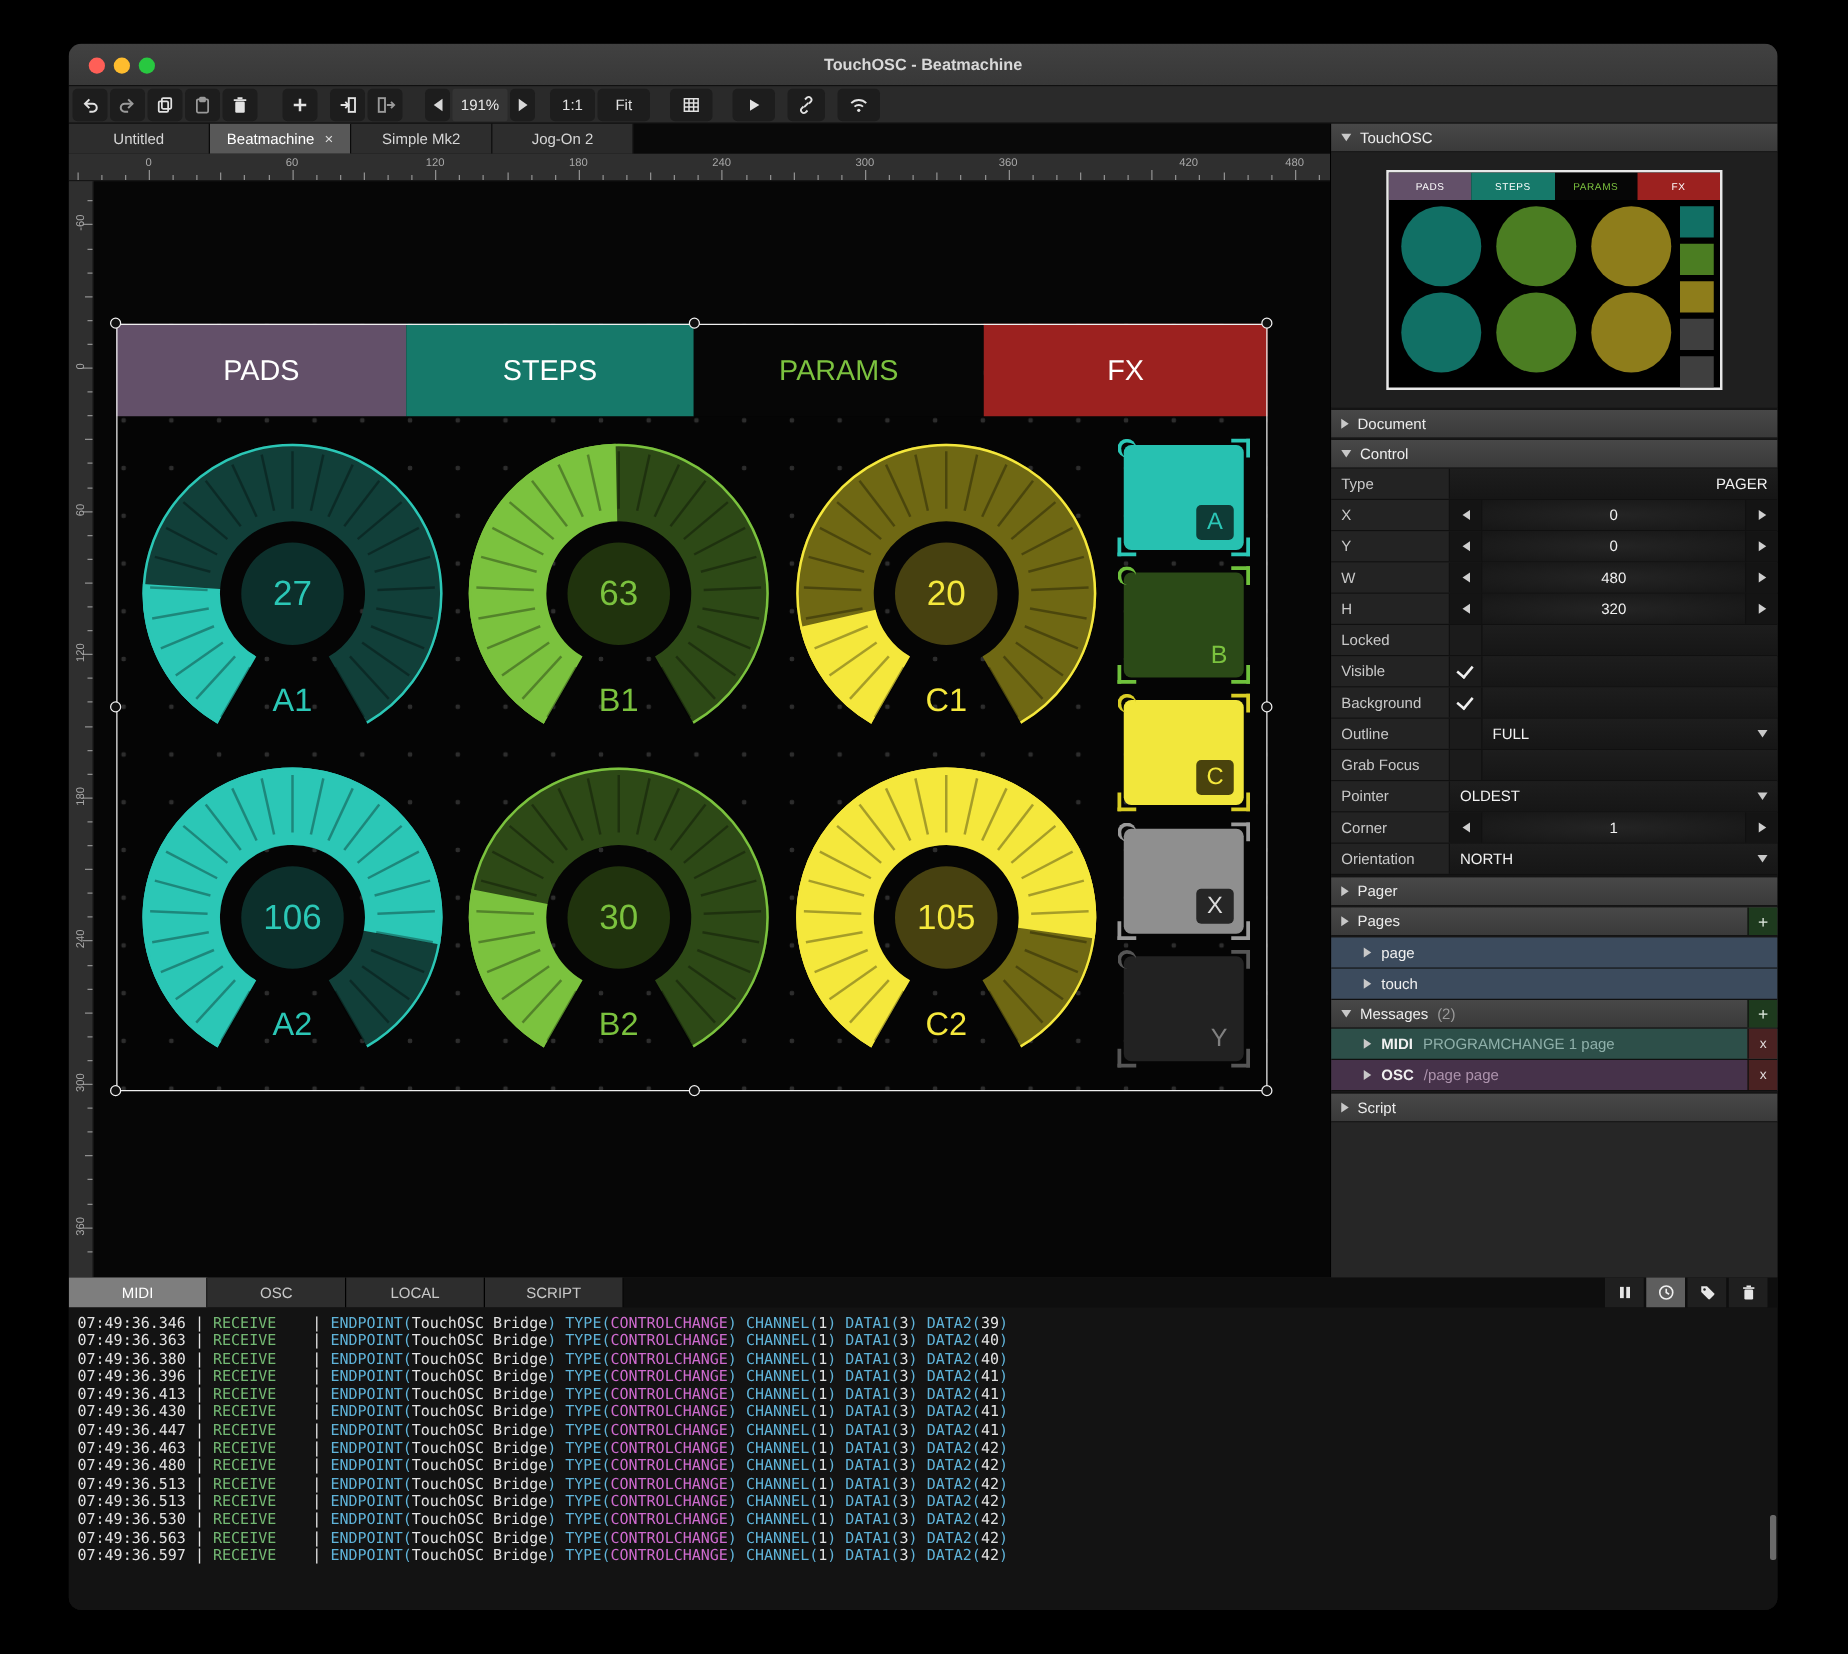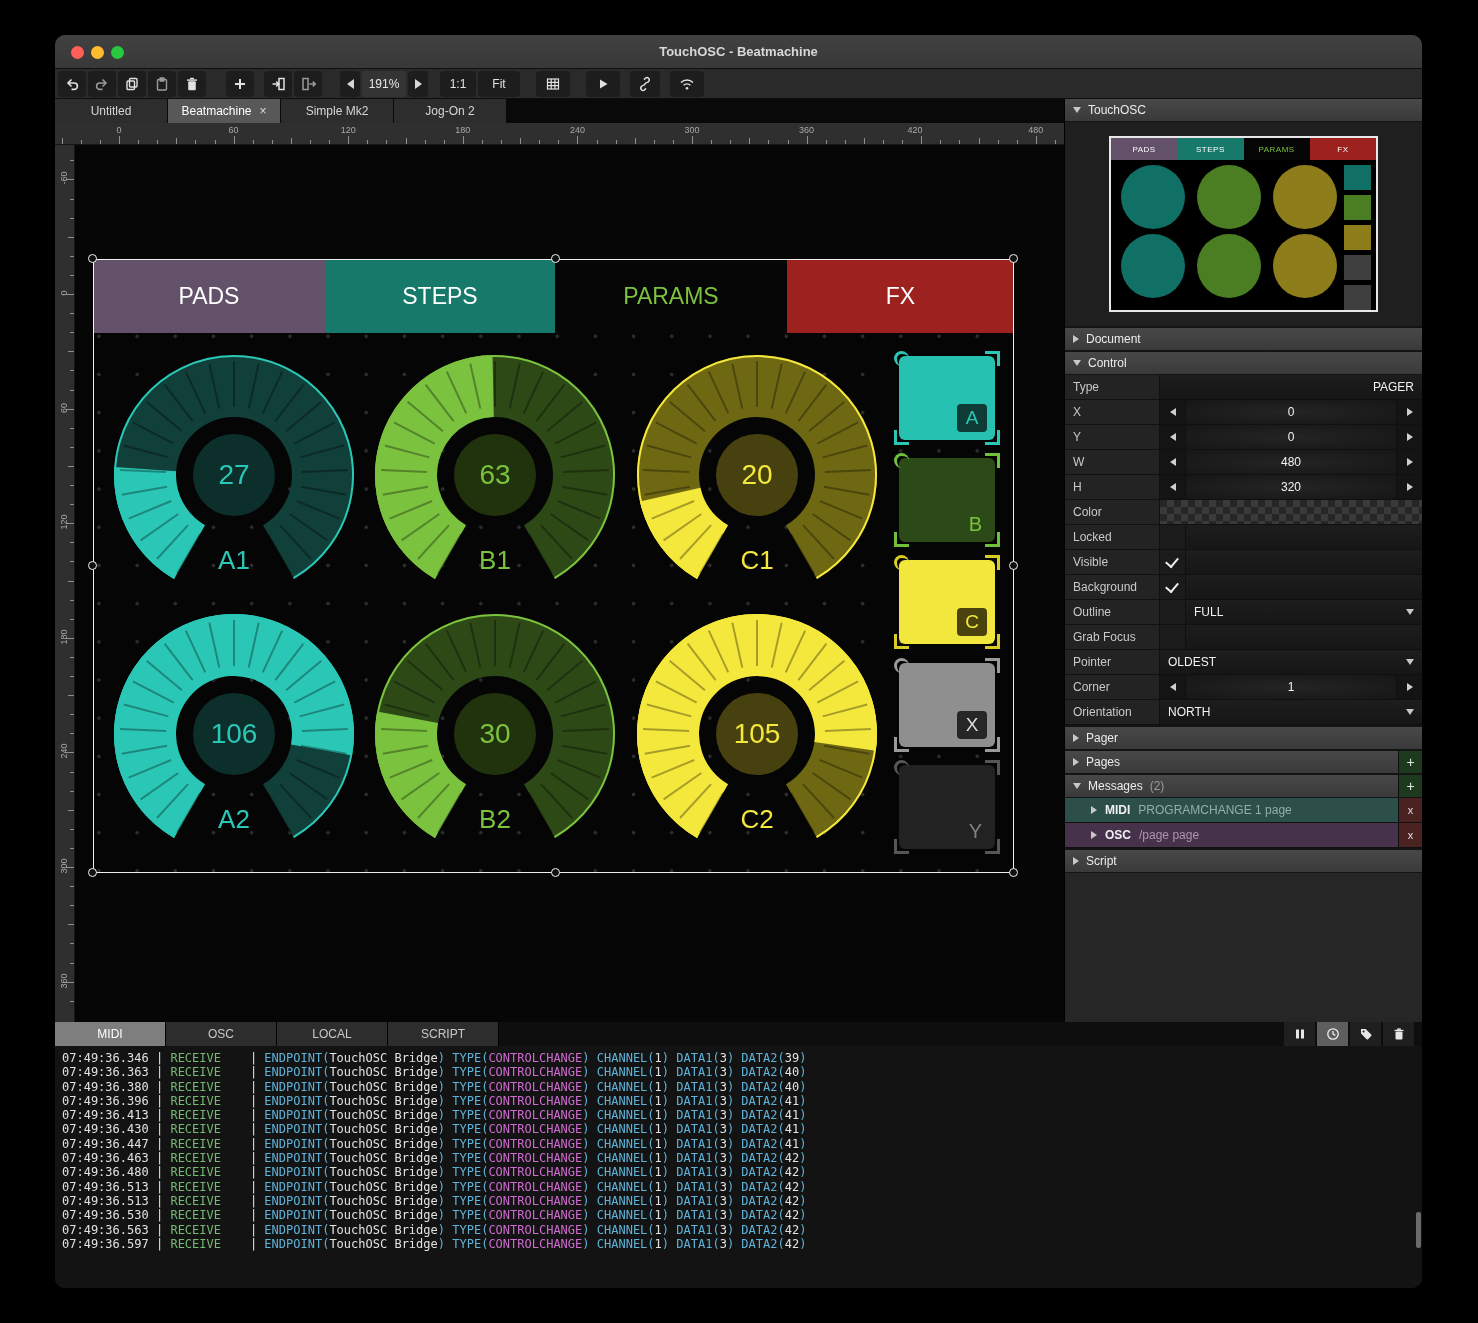--- a/index.html
+++ b/index.html
@@ -267,21 +267,21 @@
         <div class="htick" style="left: 713.4px; height: 4px;"></div>
         <div class="htick" style="left: 732.5px; height: 4px;"></div>
         <div class="htick" style="left: 751.6px; height: 8px;"></div>
         <div class="hlab" style="left: 751.6px;">360</div>
         <div class="htick" style="left: 770.7px; height: 4px;"></div>
         <div class="htick" style="left: 789.8px; height: 4px;"></div>
         <div class="htick" style="left: 808.9px; height: 6px;"></div>
         <div class="htick" style="left: 828px; height: 4px;"></div>
         <div class="htick" style="left: 847.1px; height: 4px;"></div>
         <div class="htick" style="left: 866.2px; height: 8px;"></div>
-        <div class="hlab" style="left: 860px;">420</div>
+        <div class="hlab" style="left: 896px;">420</div>
         <div class="htick" style="left: 885.3px; height: 4px;"></div>
         <div class="htick" style="left: 904.4px; height: 4px;"></div>
         <div class="htick" style="left: 923.5px; height: 6px;"></div>
         <div class="htick" style="left: 942.6px; height: 4px;"></div>
         <div class="htick" style="left: 961.7px; height: 4px;"></div>
         <div class="htick" style="left: 980.8px; height: 8px;"></div>
         <div class="hlab" style="left: 980.8px;">480</div>
         <div class="htick" style="left: 999.9px; height: 4px;"></div>
       </div>
   <div class="ruler-left" id="rulerLeft">
@@ -696,24 +696,20 @@
           <div class="plab">H</div>
           <div class="stepbtn">
             <span class="sarr-l"></span>
           </div>
           <div class="stepval">320</div>
           <div class="stepbtn">
             <span class="sarr-r"></span>
           </div>
         </div>
     <div class="prow">
-          <div class="plab">Color</div>
-          <div class="checker"></div>
-        </div>
-    <div class="prow">
           <div class="plab">Locked</div>
           <div class="ckcell"></div>
           <div class="pval"></div>
         </div>
     <div class="prow">
           <div class="plab">Visible</div>
           <div class="ckcell on"></div>
           <div class="pval"></div>
         </div>
     <div class="prow">
@@ -764,20 +760,30 @@
           <span class="arrow-r"></span>
           <span>Pager</span>
         </div>
     <div class="gap2" style="height:1px;flex-basis:1px"></div>
     <div class="sechead">
           <span class="arrow-r"></span>
           <span>Pages</span>
           <div class="plusbtn">+</div>
         </div>
     <div class="gap2" style="height:1px;flex-basis:1px"></div>
+    <div id="valuesRows">
+          <div class="vrow" style="background: rgb(60, 75, 93);">
+            <span class="arrow-r"></span>
+            <span class="sub">page</span>
+          </div>
+          <div class="vrow" style="background: rgb(60, 75, 93);">
+            <span class="arrow-r"></span>
+            <span class="sub">touch</span>
+          </div>
+        </div>
     <div class="sechead">
           <span class="arrow-d"></span>
           <span>Messages</span>
           <span style="color:#9a9a9a">(2)</span>
           <div class="plusbtn">+</div>
         </div>
     <div id="messageRows">
           <div class="vrow" style="background: rgb(45, 79, 73);">
             <span class="arrow-r"></span>
             <span style="font-weight: bold;">MIDI</span>

